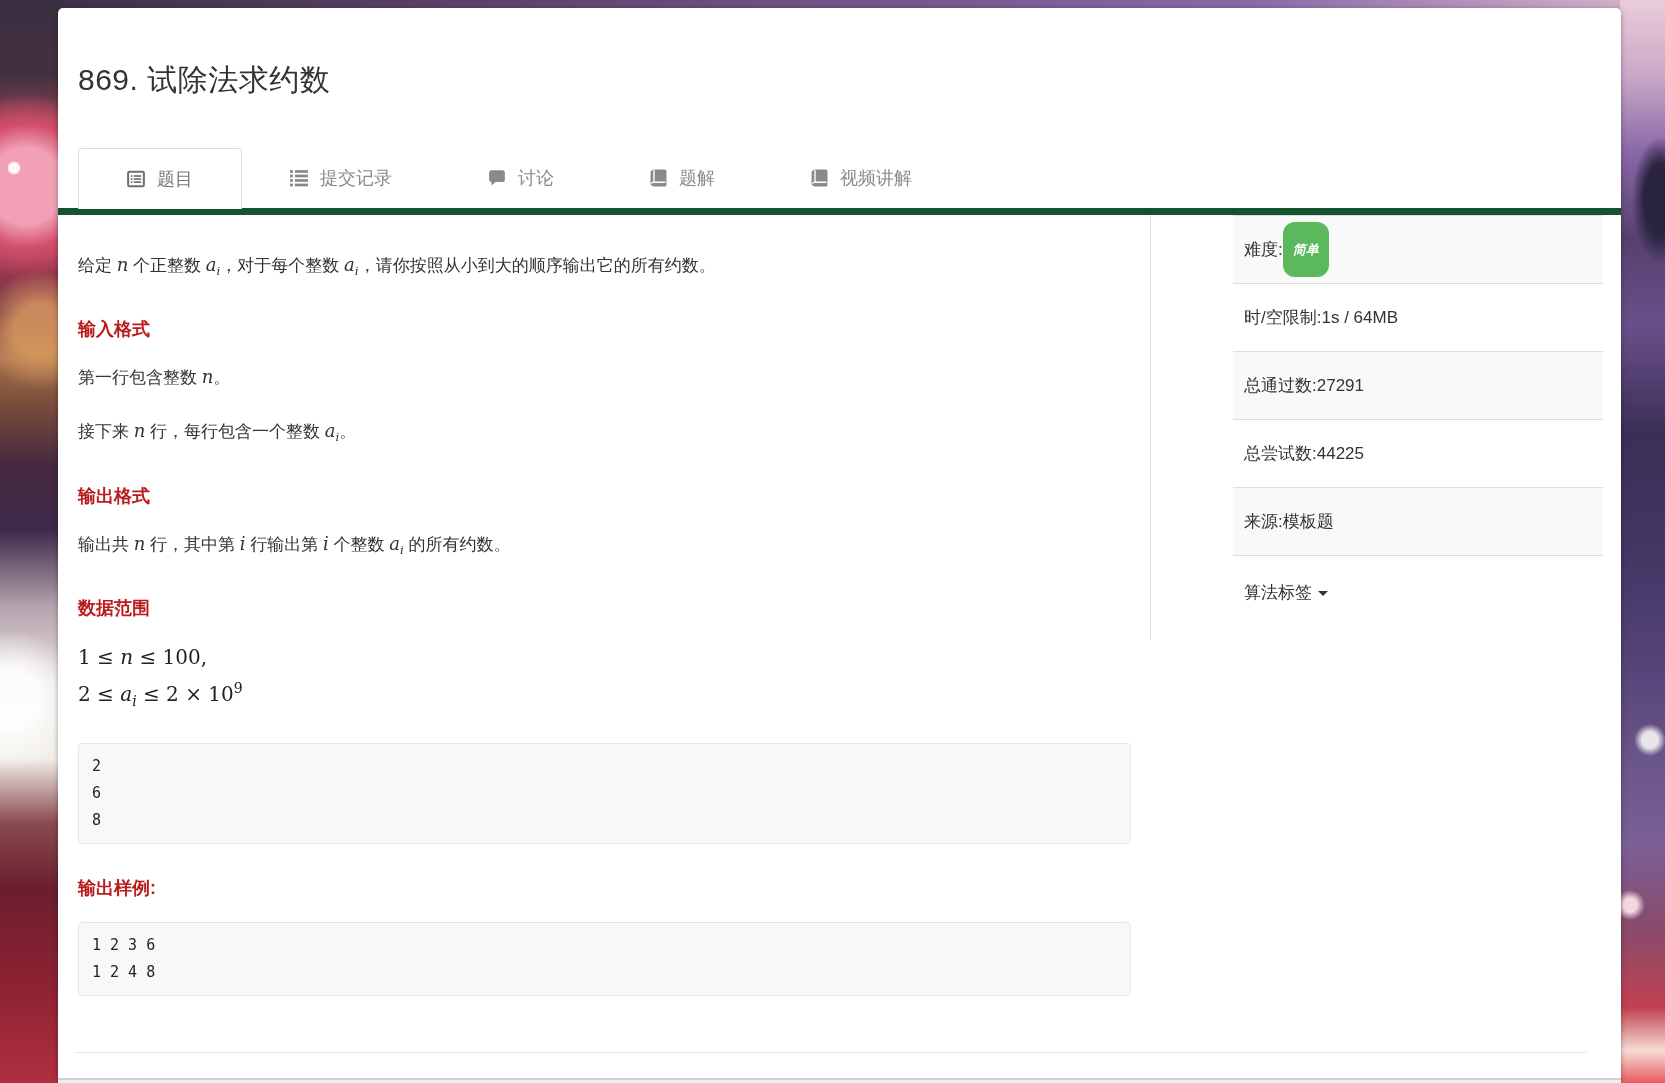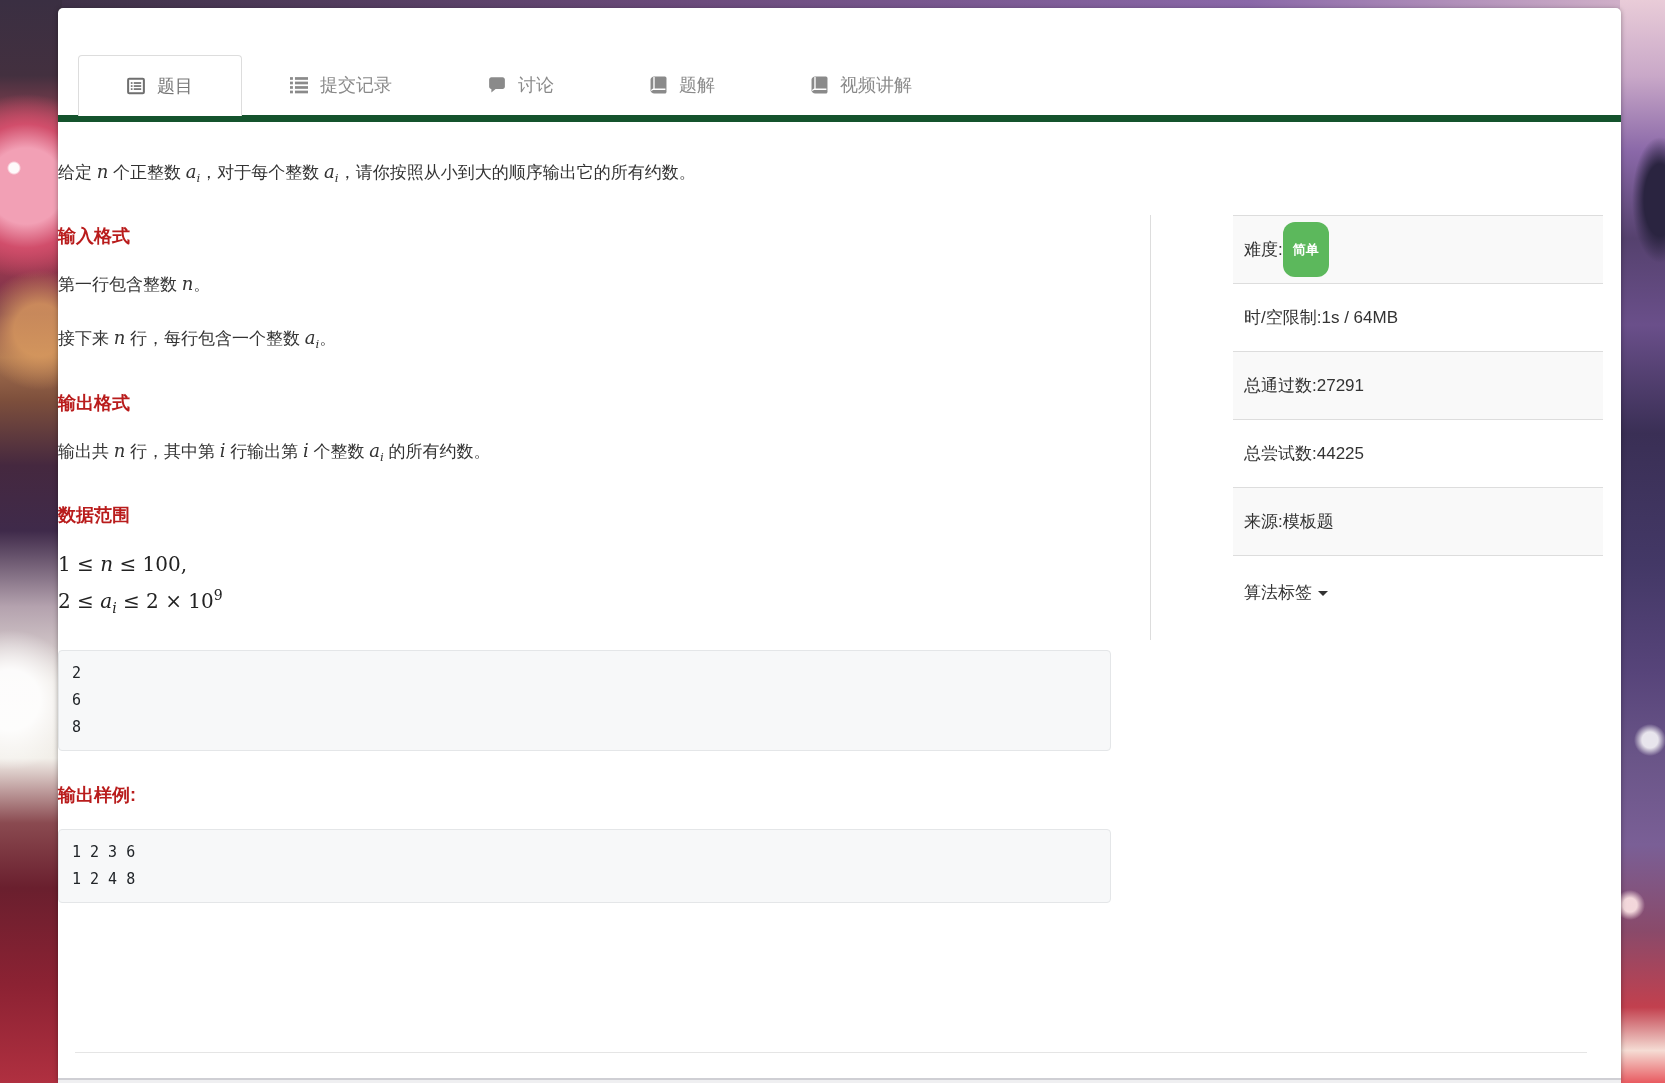--- a/index.html
+++ b/index.html
@@ -41,21 +41,21 @@
   .tab{
     display:flex;align-items:center;gap:12px;height:61px;padding:0 48px;
     font-size:18px;color:#8a8a8a;cursor:pointer;box-sizing:border-box;
   }
   .tab.active{
     background:#fff;border:1px solid #ddd;border-bottom:none;
     border-radius:4px 4px 0 0;margin-bottom:-1px;color:#777;
   }
   .tab svg{display:block;}
   
-  .main{width:1050px;padding-top:36px;color:#333;font-size:17px;line-height:27px;}
+  .main{width:1050px;margin-left:20px;padding-top:36px;color:#333;font-size:17px;line-height:27px;}
   .main p{margin:0 0 26px 0;}
   .main h4{font-size:18px;color:#b91c1c;margin:32px 0 22px 0;line-height:24px;}
   .mv{font-family:"DejaVu Serif",serif;font-style:italic;font-size:1.06em;}
   .mf{font-family:"DejaVu Serif",serif;font-size:1.06em;}
   sub{font-family:"DejaVu Serif",serif;font-style:italic;font-size:70%;}
   sup{font-family:"DejaVu Serif",serif;font-size:70%;}
   .formula{font-size:20px;line-height:31px;margin:0 0 26px 0;color:#222;}
   .formula .mv,.formula .mf{font-size:1em;}
   pre.sample{
     box-sizing:border-box;width:1053px;margin:0 0 26px 0;
@@ -65,36 +65,37 @@
   }
   
   .side-vline{position:absolute;left:1092px;top:207px;height:425px;border-left:1px solid #ddd;}
   .side-table{position:absolute;left:1175px;top:207px;width:370px;border-top:1px solid #ddd;font-size:17px;color:#333;}
   .srow{display:flex;align-items:center;height:68px;padding:0 11px;border-bottom:1px solid #ddd;box-sizing:border-box;}
   .srow.striped{background:#f9f9f9;}
   .srow.tags{border-bottom:none;height:72px;justify-content:flex-start;}
   .sval{color:#333;}
   .badge{
     display:inline-block;background:#5cb85c;color:#fff;font-size:13px;font-weight:bold;
-    padding:21px 10px;border-radius:12px;line-height:1;
+    padding:21px 10px;border-radius:12px;line-height:1;font-style:italic;
   }
   .tags-link{display:flex;align-items:center;gap:6px;color:#333;text-decoration:none;cursor:pointer;}
   .caret{display:inline-block;width:0;height:0;border-left:5px solid transparent;border-right:5px solid transparent;border-top:5px solid #333;margin-top:2px;}
   
   .divider1{position:absolute;top:1044px;left:17px;width:1512px;border-top:1px solid #e5e5e5;}
   .divider2{position:absolute;top:1070px;left:0;width:100%;height:5px;border-top:2px solid #cfcfd4;background:#efeff1;}
 </style>
 </head>
 <body>
 
 <div class="art art-left"></div>
 <div class="art art-right"></div>
 
 <div class="card">
 
+  <h1 class="page-title">869. 试除法求约数</h1>
 
   <div class="tabs">
     <div class="tab active">
       <span>
         <svg width="18" height="18" viewBox="0 0 16 16">
           <rect x="1" y="1.5" width="14" height="13" rx="1" fill="none" stroke="#6f6f6f" stroke-width="1.8"></rect>
           <g fill="#6f6f6f">
             <rect x="3.4" y="4.6" width="1.5" height="1.5"></rect>
               <rect x="6" y="4.6" width="6.6" height="1.5"></rect>
             <rect x="3.4" y="7.3" width="1.5" height="1.5"></rect>

